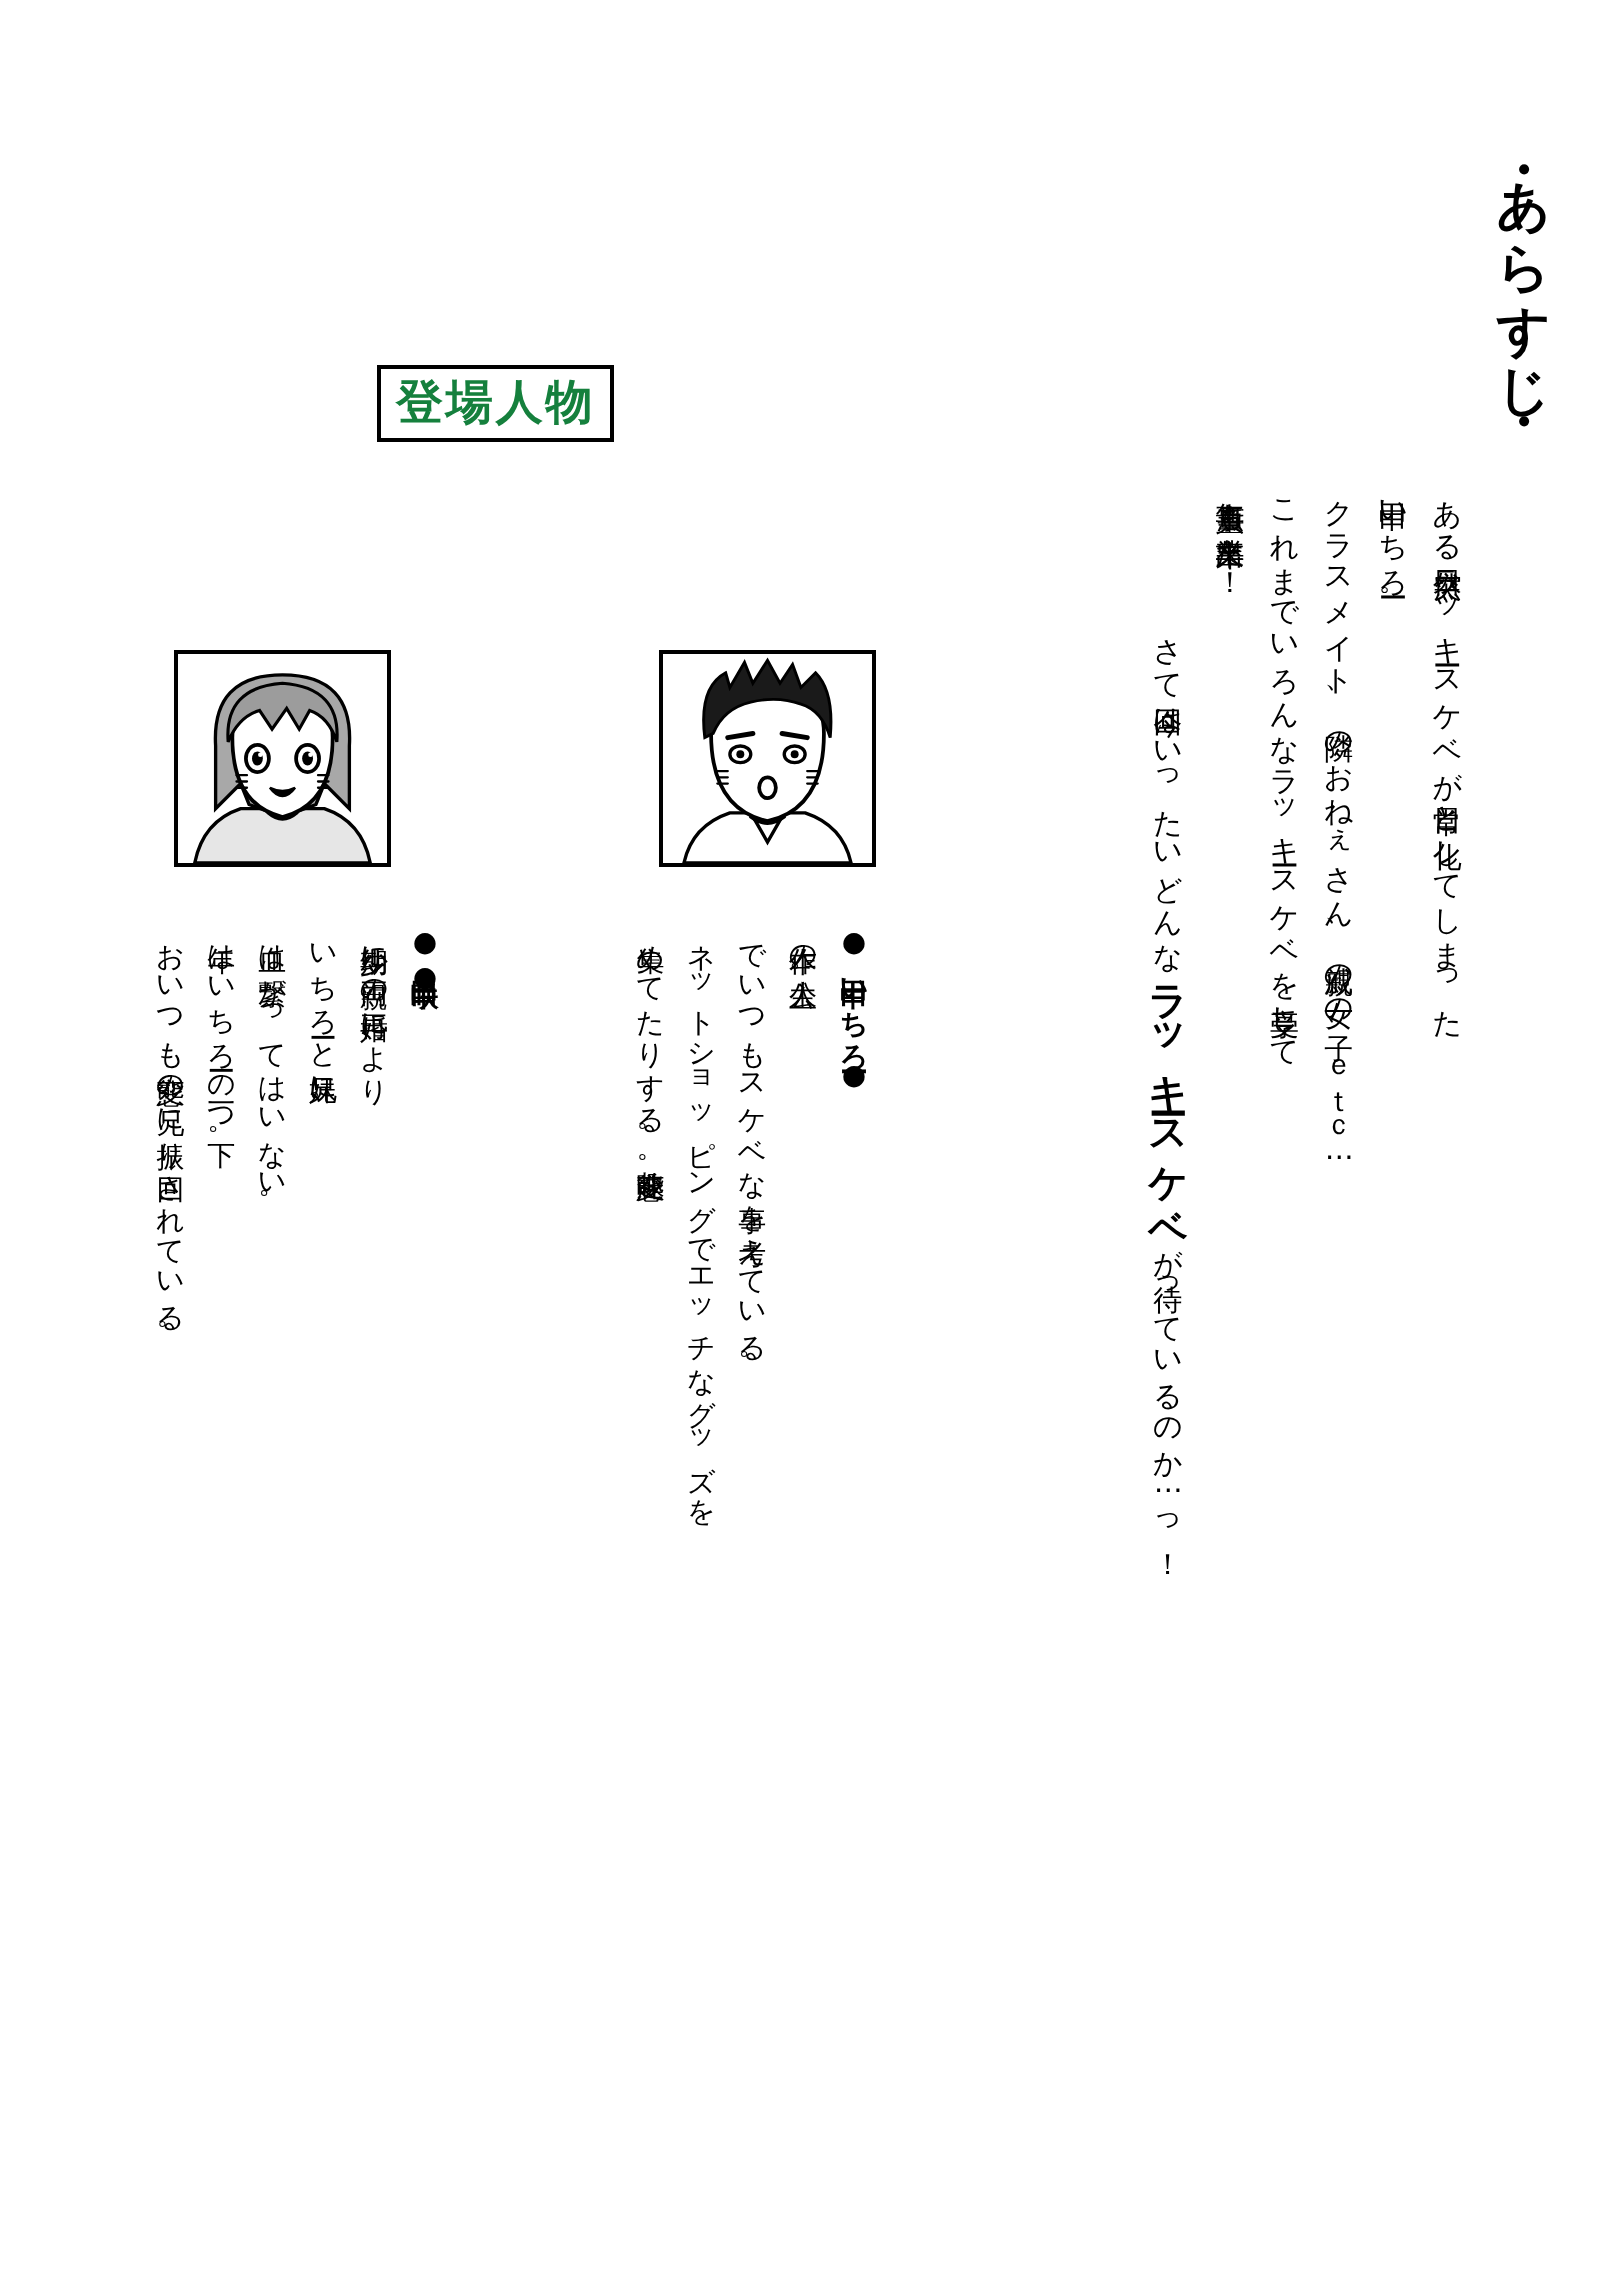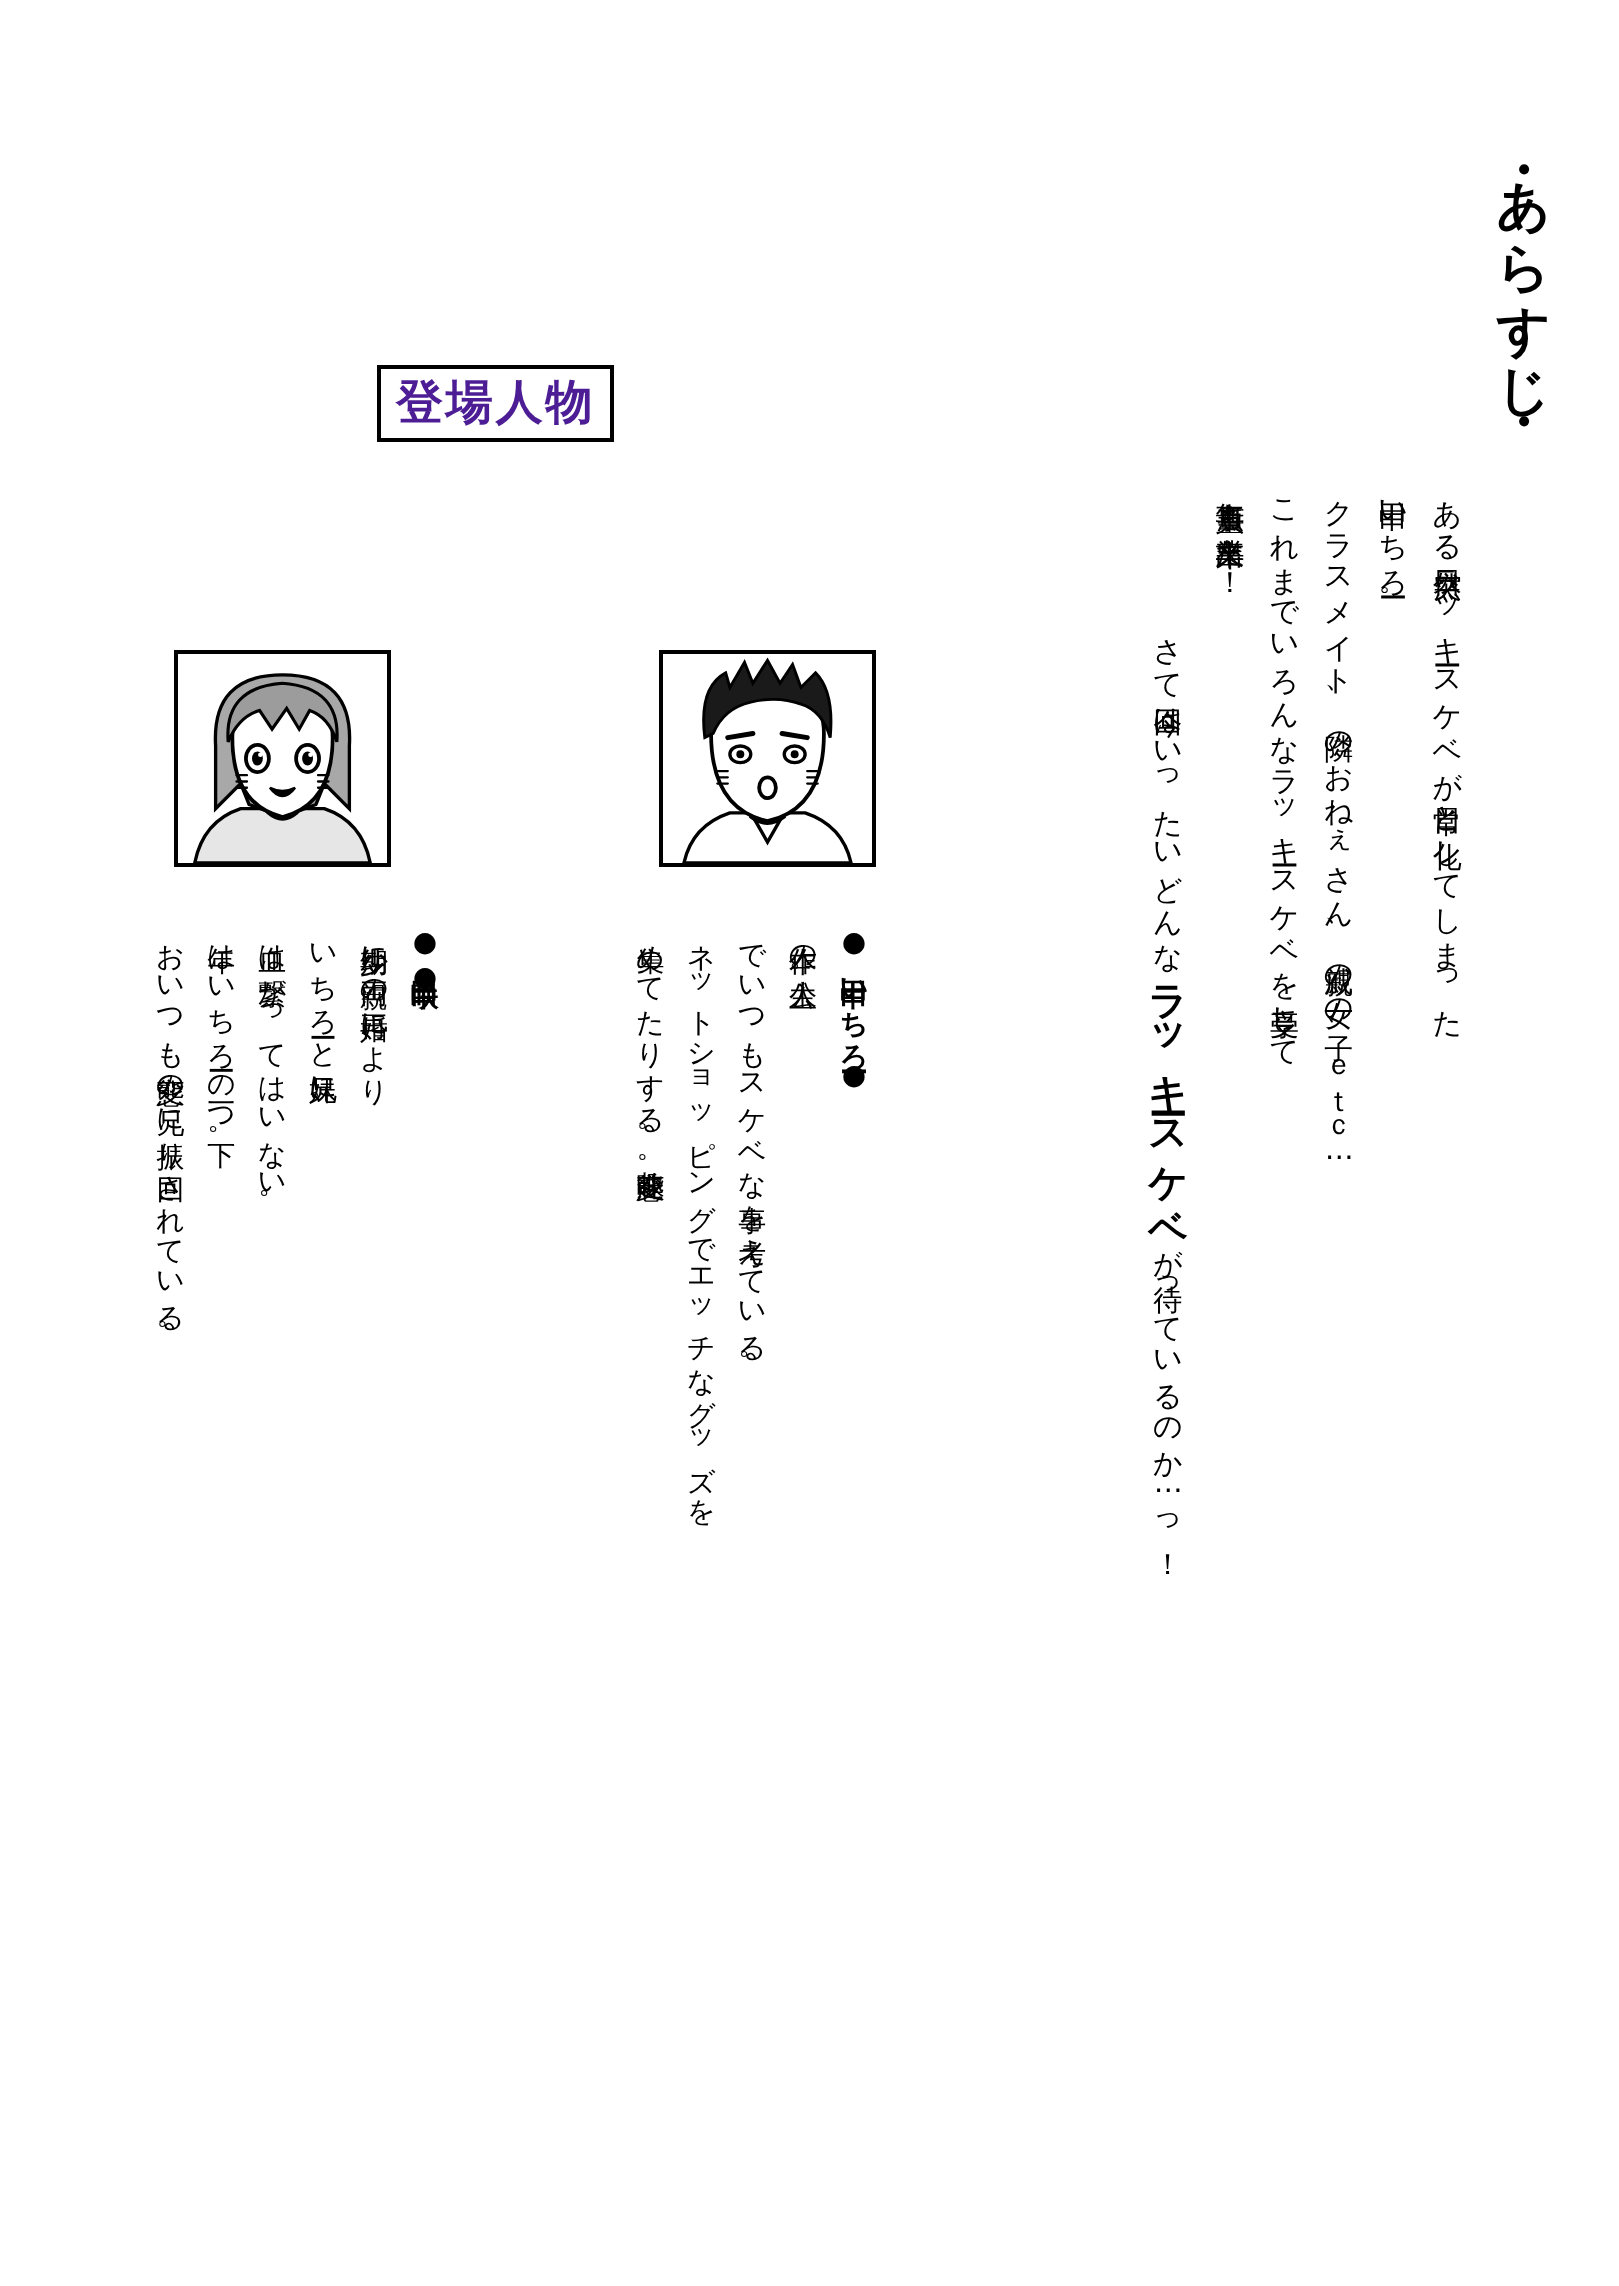--- a/index.html
+++ b/index.html
@@ -69,21 +69,21 @@
   
   #cast-heading {
     position: absolute;
     left: 377px;
     top: 365px;
     border: 4.7px solid #000;
     padding: 9.4px 15px 13px 15px;
     font-size: 47px;
     font-weight: bold;
     letter-spacing: 0.06em;
-    color: #4c1d95;
+    color: #15803d;
     line-height: 1;
   }
 
   
   .portrait {
     position: absolute;
     width: 209px;
     height: 209px;
     border: 4.7px solid #000;
     background: #f2f2f2;

